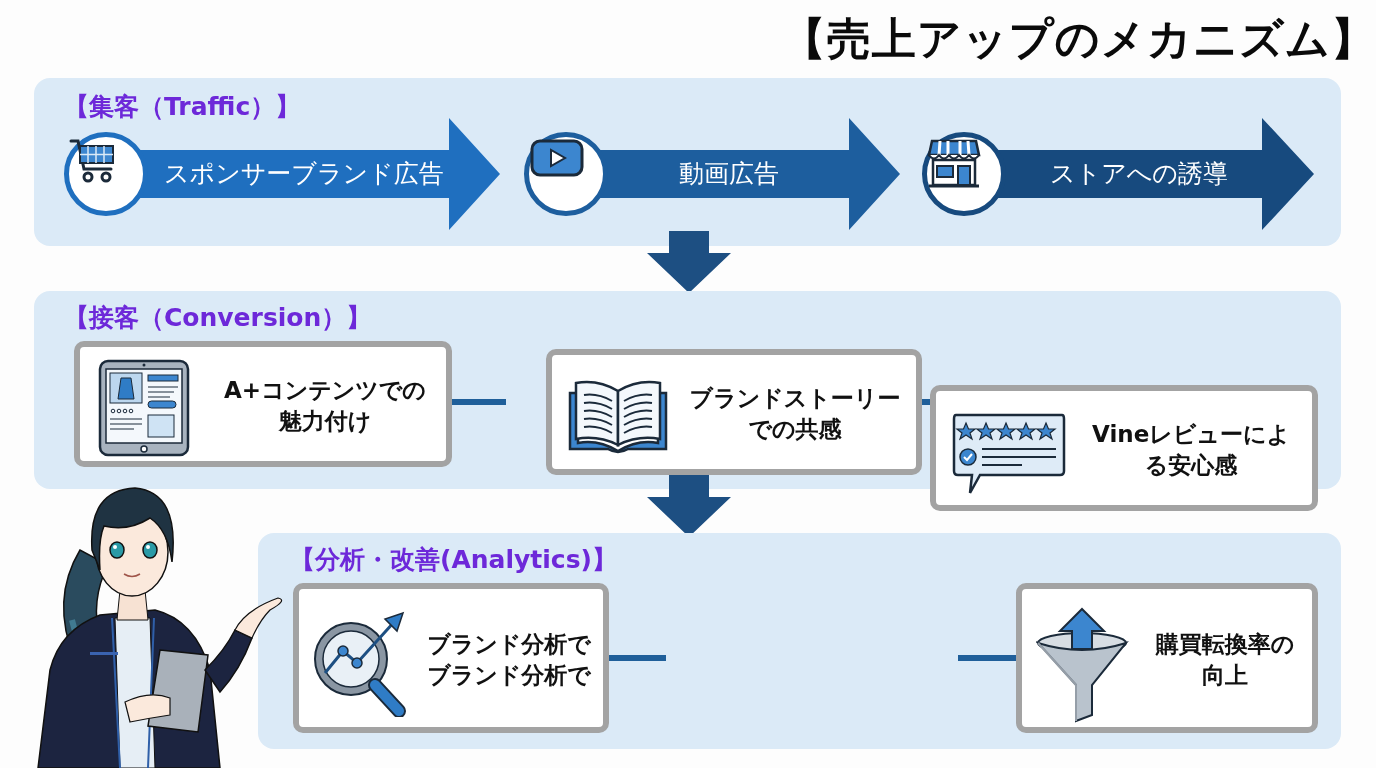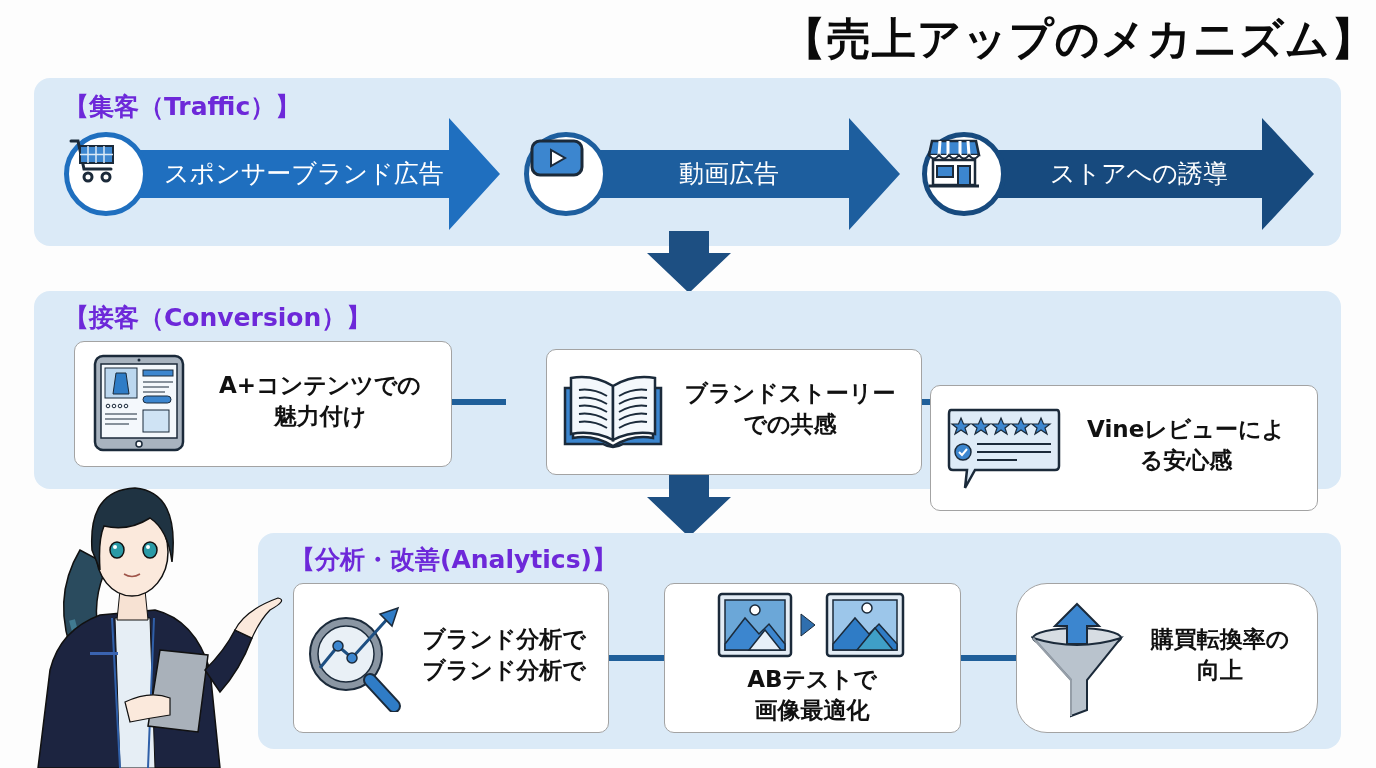--- a/index.html
+++ b/index.html
@@ -16,21 +16,21 @@
   #sec-conv { left: 34px; top: 291px; width: 1307px; height: 198px; }
   #sec-ana { left: 258px; top: 533px; width: 1083px; height: 216px; }
 
   .arrow { position: absolute; }
   .arrow svg { position: absolute; left: 0; top: 0; }
   .arrow-text { position: absolute; color: #fff; font-size: 25px; font-weight: normal; white-space: nowrap; }
   .icon-circle { position: absolute; width: 84px; height: 84px; border-radius: 50%; background: #fff; border: 5px solid; display: flex; align-items: center; justify-content: center; }
 
   .down-arrow { position: absolute; }
 
-  .card { position: absolute; background: #fff; border: 1px solid #a3a3a3; border-radius: 10px; }
+  .card { position: absolute; background: #fff; border: 6px solid #a3a3a3; border-radius: 10px; }
   .card-text { position: absolute; font-size: 23px; font-weight: bold; text-align: center; line-height: 1.35; color: #111; }
   .connector { position: absolute; height: 6px; background: #1f5f9a; }
   .card-icon { position: absolute; }
 </style>
 </head>
 <body>
 
 <div class="title">【売上アップのメカニズム】</div>
 
 <div class="section" id="sec-traffic">
@@ -186,43 +186,22 @@
         <circle cx="32" cy="40" r="5" fill="#3c86cf" stroke="#1b2a3a" stroke-width="1.5"></circle>
         <circle cx="46" cy="52" r="5" fill="#3c86cf" stroke="#1b2a3a" stroke-width="1.5"></circle>
       </svg>
     </div>
     <div class="card-text" style="left:110px; top:40px; width:200px;">
       <div>ブランド分析で</div>
       <div>ブランド分析で</div>
     </div>
   </div>
 
-  <div class="card" style="left:406px; top:50px; width:297px; height:150px;">
-    <div class="card-icon" style="left:52px; top:8px;">
-      <svg width="190" height="66" viewBox="0 0 190 66">
-        <rect x="2" y="2" width="72" height="62" rx="3" fill="#e3ecf5" stroke="#1b2a3a" stroke-width="2.5"></rect>
-        <rect x="8" y="8" width="60" height="50" fill="#6ba7d8" stroke="#1b2a3a" stroke-width="1.5"></rect>
-        <path d="M8 52 L28 26 L42 42 L52 32 L68 52 V58 H8 Z" fill="#3c86cf" stroke="#1b2a3a" stroke-width="1.5"></path>
-        <path d="M32 58 L48 38 L64 58 Z" fill="#e7f0f8" stroke="#1b2a3a" stroke-width="1.5"></path>
-        <circle cx="38" cy="18" r="5" fill="#fff" stroke="#1b2a3a" stroke-width="1.5"></circle>
-        <polygon points="84,22 98,33 84,44" fill="#2f6fae" stroke="#1b2a3a" stroke-width="1"></polygon>
-        <rect x="110" y="2" width="76" height="62" rx="3" fill="#e3ecf5" stroke="#1b2a3a" stroke-width="2.5"></rect>
-        <rect x="116" y="8" width="64" height="50" fill="#9cc6ea" stroke="#1b2a3a" stroke-width="1.5"></rect>
-        <path d="M116 52 L138 26 L152 42 L162 32 L180 52 V58 H116 Z" fill="#2f7cc6" stroke="#1b2a3a" stroke-width="1.5"></path>
-        <path d="M140 58 L158 36 L176 58 Z" fill="#3f9fc7" stroke="#1b2a3a" stroke-width="1.5"></path>
-        <circle cx="150" cy="16" r="5" fill="#fff" stroke="#1b2a3a" stroke-width="1.5"></circle>
-      </svg>
-    </div>
-    <div class="card-text" style="left:20px; top:80px; width:254px;">
-      <div>ABテストで</div>
-      <div>画像最適化</div>
-    </div>
-  </div>
-
-  <div class="card" style="left:758px; top:50px; width:302px; height:150px;border-radius:31px;">
+
+  <div class="card" style="left:758px; top:50px; width:302px; height:150px;">
     <div class="card-icon" style="left:14px; top:18px;">
       <svg width="100" height="116" viewBox="0 0 100 116">
         <ellipse cx="46" cy="36" rx="44" ry="10" fill="#d7dde3" stroke="#1b2a3a" stroke-width="2"></ellipse>
         <path d="M2 36 Q46 50 90 36 L56 78 V108 L40 114 V78 Z" fill="#b9c3cd" stroke="#1b2a3a" stroke-width="2"></path>
         <path d="M2 36 L40 78 V114" fill="none" stroke="#e8edf2" stroke-width="2" opacity="0.6"></path>
         <polygon points="46,2 68,24 56,24 56,42 36,42 36,24 24,24" fill="#3c86cf" stroke="#1b2a3a" stroke-width="2"></polygon>
       </svg>
     </div>
     <div class="card-text" style="left:108px; top:40px; width:190px;">
       <div>購買転換率の</div>

